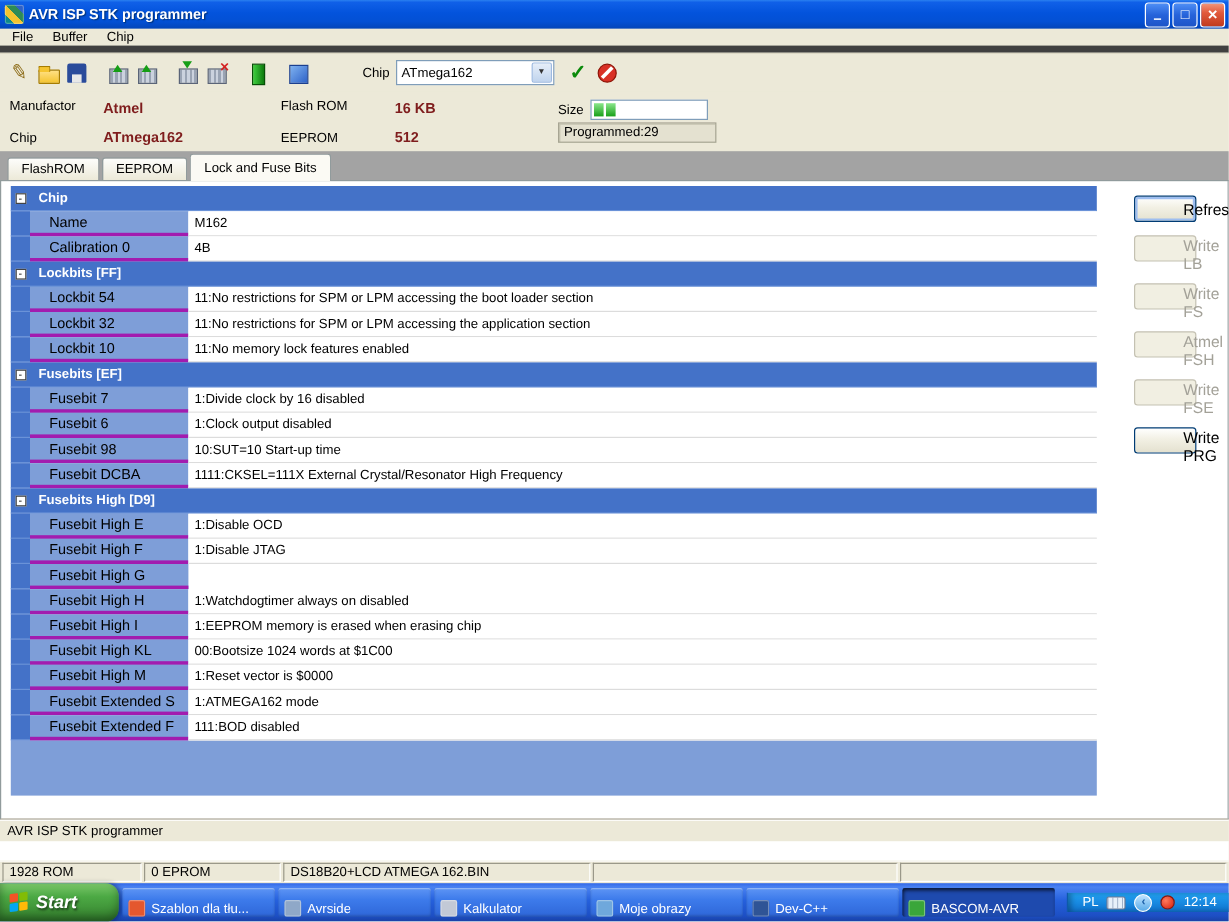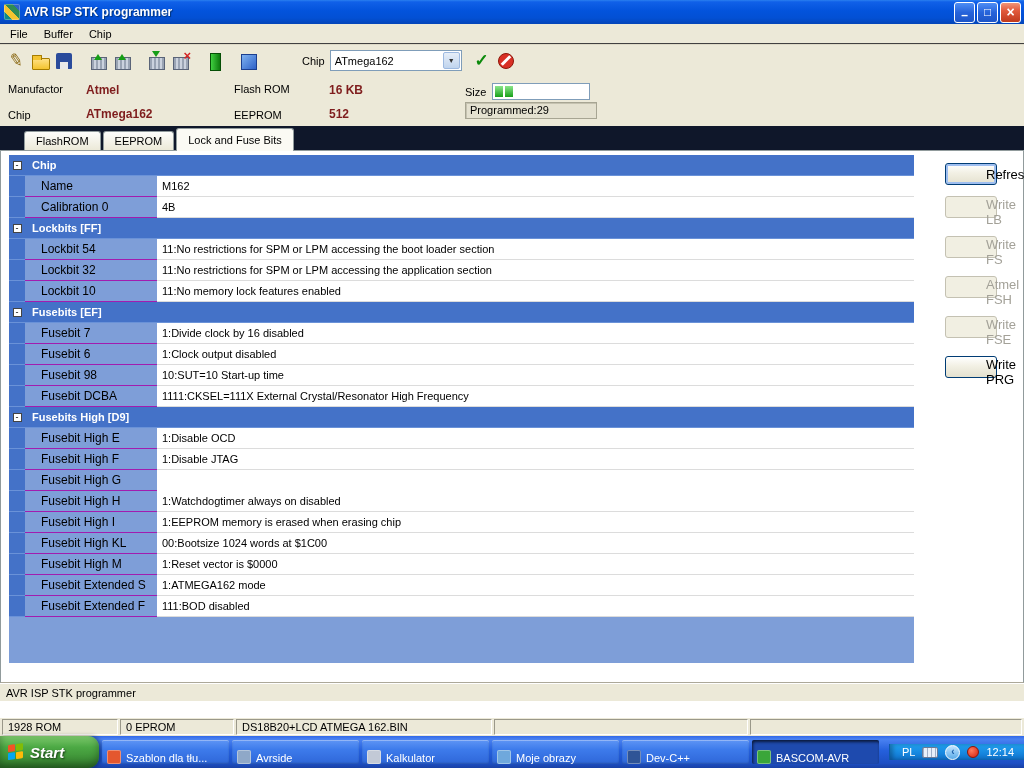--- a/index.html
+++ b/index.html
@@ -14,21 +14,21 @@
   .title-text { color:#fff; font-weight:bold; font-size:12px; text-shadow:1px 1px 1px #00337a; flex:1; }
   .tb-btn { width:21px; height:21px; margin-left:2px; border:1px solid #fff; border-radius:3px;
     color:#fff; font-size:12px; display:flex; align-items:center; justify-content:center; }
   .tb-btn.min, .tb-btn.max { background:linear-gradient(#4E8EF5,#2663DA 50%,#1D55C8); }
   .tb-btn.close { background:linear-gradient(#F09579,#E25A3C 40%,#C03A1D); }
   .tb-btn.min::before { content:"–"; position:relative; top:3px; font-weight:bold; }
   .tb-btn.max::before { content:"□"; font-weight:bold; }
   .tb-btn.close::before { content:"×"; font-weight:bold; font-size:14px; }
 
   
-  .menubar { height:20px; display:flex; align-items:center; padding-left:2px; background:#ECE9D8; border-bottom:1px solid #404040; }
+  .menubar { height:20px; display:flex; align-items:center; padding-left:2px; background:#ECE9D8; border-bottom:6px solid #404040; }
   .menu-item { padding:2px 8px; }
   .toolbar { height:32px; display:flex; align-items:center; padding:0 4px; background:#ECE9D8; border-top:1px solid #ddd9c6; }
   #tools-left, #tools-right { display:flex; align-items:center; }
   .tbi { width:22px; height:22px; margin:0 1px; position:relative; display:inline-flex; align-items:center; justify-content:center; }
   .tb-gap { width:10px; height:22px; }
   .i-pencil::before { content:"✎"; font-size:17px; color:#8B6914; transform:rotate(10deg); }
   .i-open-file::before { content:""; position:absolute; left:3px; top:8px; width:16px; height:10px;
     background:linear-gradient(#FFE084,#F4C430); border:1px solid #A67C00; border-radius:1px; }
   .i-open-file::after { content:""; position:absolute; left:3px; top:5px; width:8px; height:4px;
     background:#F4C430; border:1px solid #A67C00; border-bottom:none; border-radius:1px 1px 0 0; }
@@ -63,36 +63,36 @@
   .info-label { color:#000; }
   .info-value { color:#7f1d1d; font-weight:bold; font-size:12px; }
   .size-block { margin-left:6px; display:flex; flex-direction:column; }
   .size-row { display:flex; align-items:center; gap:6px; }
   .progress { width:98px; height:17px; background:#fff; border:1px solid #7F9DB9; display:flex; gap:2px; padding:2px; }
   .pseg { width:8px; height:100%; background:linear-gradient(#8CE68C,#18A018); }
   .programmed { width:132px; height:17px; margin-top:2px; border:1px solid #a7a593; background:#E4E1D0;
     box-shadow:inset 1px 1px 0 #c5c2b0; padding:1px 4px; }
 
   
-  .tabstrip { height:24px; display:flex; align-items:flex-end; padding-left:24px; background:#0f172a; position:relative; z-index:2; }
+  .tabstrip { height:24px; display:flex; align-items:flex-end; padding-left:6px; background:#a3a3a3; position:relative; z-index:2; }
   .tab { height:19px; padding:3px 11px 0; background:linear-gradient(#FDFDFB,#ECE9D8);
     border:1px solid #919B9C; border-bottom:none; border-radius:3px 3px 0 0; margin-right:2px; }
   .tab.active { height:23px; padding-top:5px; background:#FBFAF4; position:relative; top:1px; }
 
   
   .content { position:relative; height:533px; background:#FFFFFF; border:1px solid #919B9C; border-bottom:1px solid #ACA899; }
   #grid { width:905px; margin:4px 0 0 8px; }
   .grow { display:flex; height:21px; }
   .strip { width:16px; background:#4472C8; display:flex; align-items:center; justify-content:center; border-bottom:1px solid #6A92D8; }
   .expbox { width:9px; height:9px; background:#fff; border:1px solid #444; font-size:9px; line-height:7px; text-align:center; }
   .expbox::before { content:"-"; }
   .hcell { flex:1; background:#4472C8; color:#fff; font-weight:bold; display:flex; align-items:center;
     padding-left:7px; border-bottom:1px solid #6A92D8; }
   .lcell { width:132px; background:#7E9ED8; display:flex; align-items:center; padding-left:16px;
-    border-bottom:1px solid #a21caf; white-space:nowrap; overflow:hidden; font-size:12px; }
+    border-bottom:3px solid #a21caf; white-space:nowrap; overflow:hidden; font-size:12px; }
   .vcell { flex:1; background:#fff; display:flex; align-items:center; padding-left:5px;
     border-bottom:1px solid #DCDCDC; white-space:nowrap; overflow:hidden; }
   .gfiller { height:46px; background:#7E9ED8; width:905px; }
 
   
   .sidebtns { position:absolute; top:12px; right:12px; width:80px; display:flex; flex-direction:column; align-items:center; }
   .xpbtn { width:52px; height:22px; font-size:13px; color:#000; border-radius:3px; margin-bottom:18px;
     background:linear-gradient(#FFFFFF,#F2F0E4 45%,#E4E1CF); border:1px solid #003C74;padding-left:40px; }
   .xpbtn:first-child { margin-bottom:11px; }
   .xpbtn:last-child { margin-bottom:0; }

